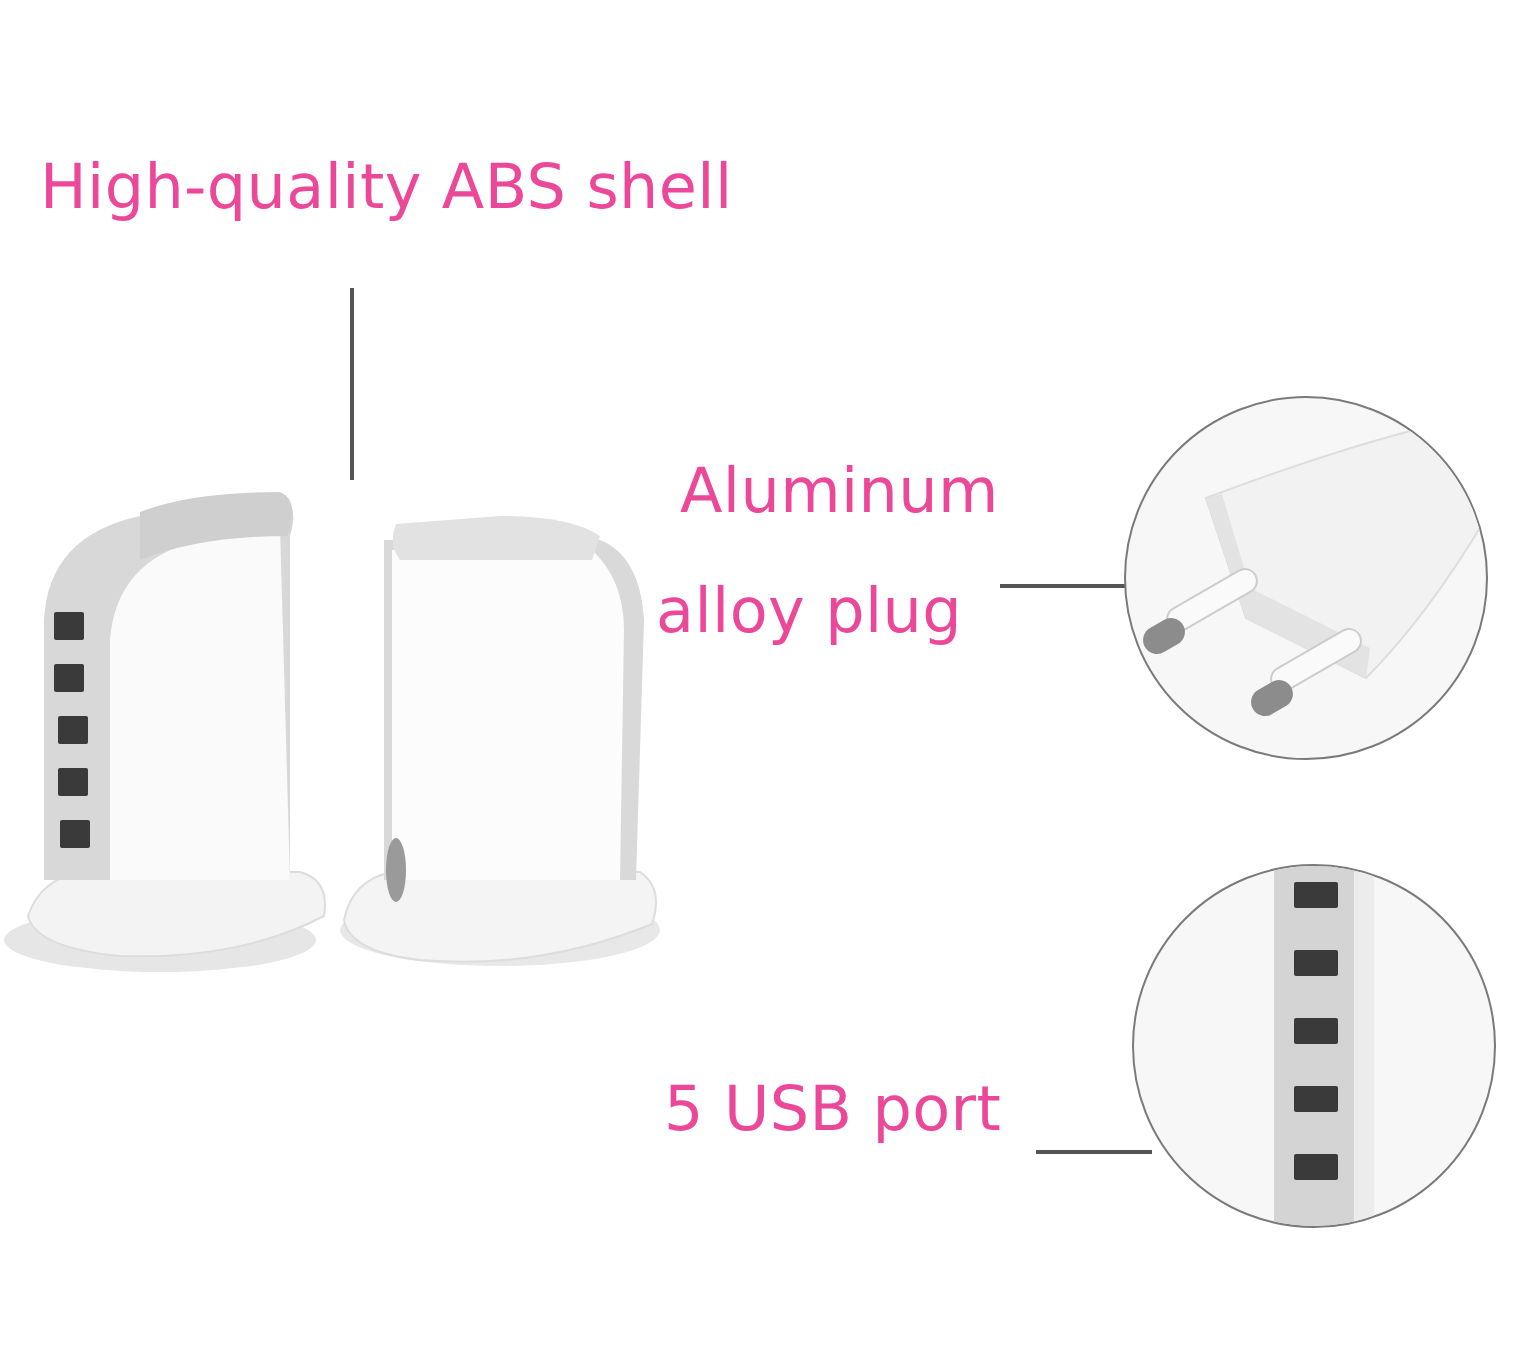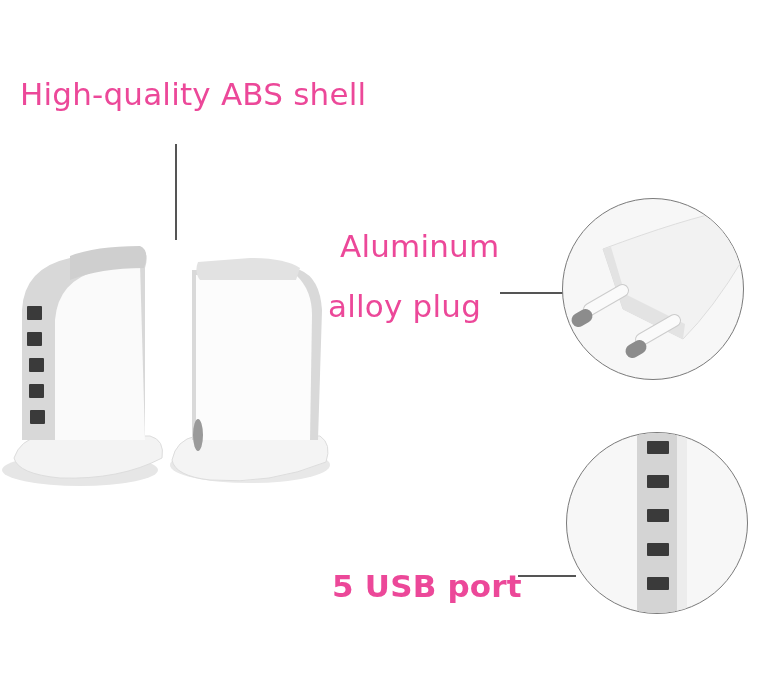--- a/index.html
+++ b/index.html
@@ -13,21 +13,21 @@
 </head>
 <body>
 
 <div class="label" style="left:20px; top:76px;">High-quality ABS shell</div>
 <div class="line" style="left:175px; top:144px; width:2px; height:96px;"></div>
 
 <div class="label" style="left:340px; top:228px;">Aluminum</div>
 <div class="label" style="left:328px; top:288px;">alloy plug</div>
 <div class="line" style="left:500px; top:292px; width:64px; height:1.5px;"></div>
 
-<div class="label" style="left:332px; top:568px;font-weight:bold;">5 USB port</div>
+<div class="label" style="left:332px; top:537px;">5 USB port</div>
 <div class="line" style="left:518px; top:575px; width:58px; height:1.5px;"></div>
 
 <svg width="340" height="360" style="left:0; top:140px;" viewBox="0 0 340 360">
 
   <ellipse cx="80" cy="330" rx="78" ry="16" fill="#e6e6e6"></ellipse>
   <path d="M14 318 Q20 300 40 296 L150 296 Q165 300 162 318 Q120 340 60 338 Q18 334 14 318 Z" fill="#f3f3f3" stroke="#ddd"></path>
   <path d="M22 300 L22 170 Q24 128 70 118 L140 108 Q150 112 145 128 L145 300 Z" fill="#d8d8d8"></path>
   <path d="M55 300 L55 180 Q58 140 100 130 L140 124 L145 300 Z" fill="#fafafa"></path>
   <path d="M70 116 Q95 106 140 106 Q150 110 144 128 Q100 128 70 140 Z" fill="#cfcfcf"></path>
   <g fill="#3a3a3a">

